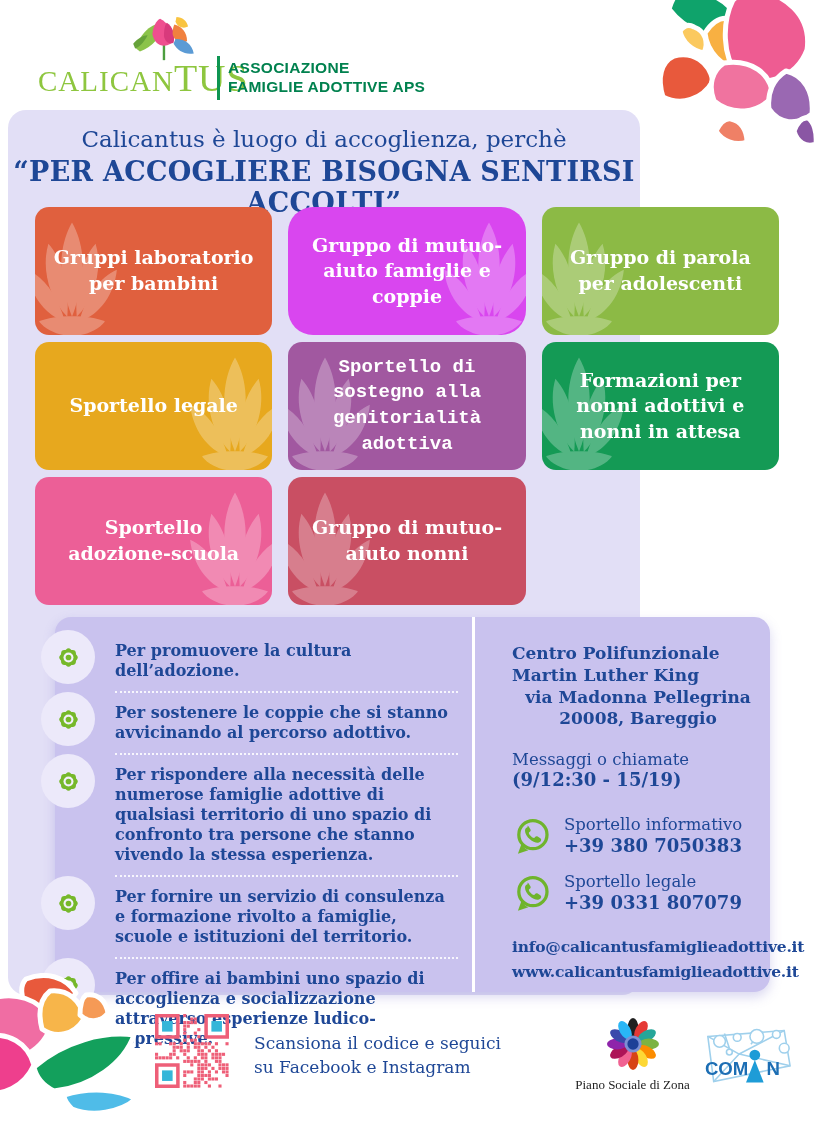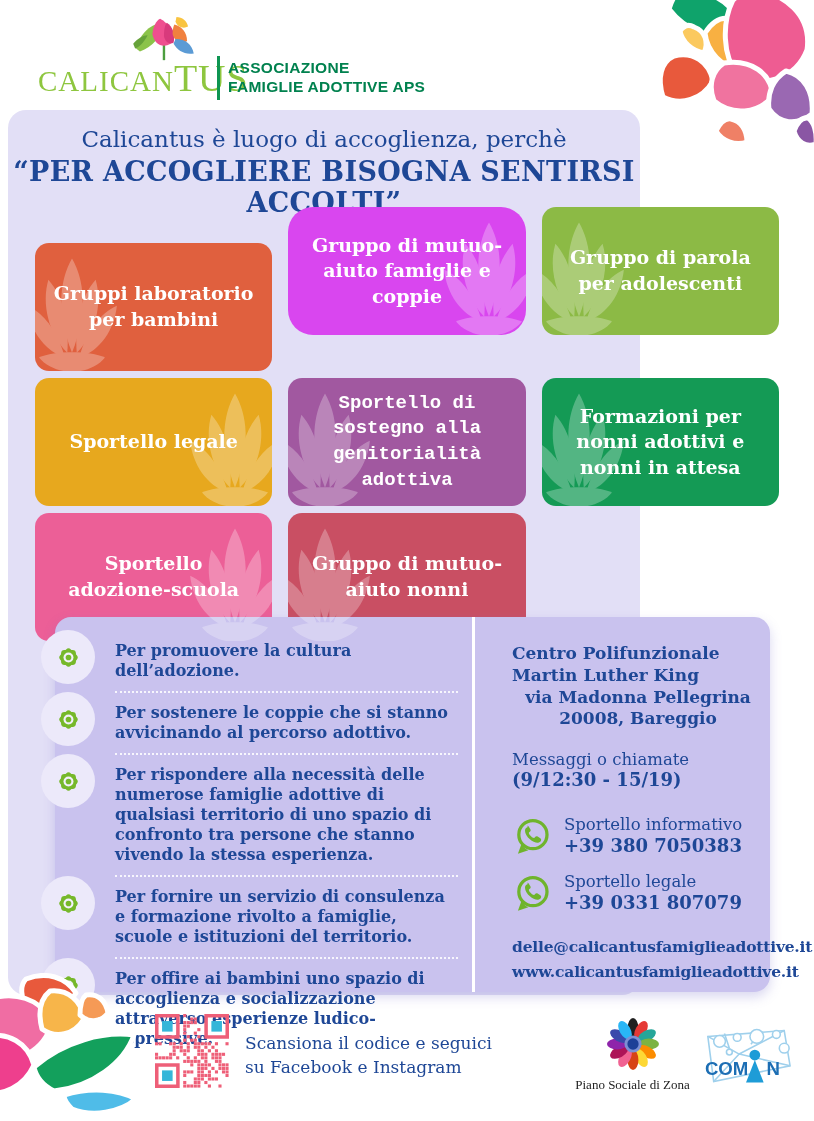--- a/index.html
+++ b/index.html
@@ -60,21 +60,21 @@
   .phone-row{display:flex;align-items:flex-start;gap:12px;margin-bottom:17px;}
   .wa-icon{width:40px;height:40px;flex-shrink:0;}
   .phone-label{font-size:16.5px;line-height:1.15;}
   .phone-number{font-weight:bold;font-size:18px;}
   .contact-email{margin-top:22px;font-weight:bold;font-size:15.5px;letter-spacing:-.2px;line-height:1.6;}
   .contact-web{font-weight:bold;font-size:15.5px;letter-spacing:-.2px;line-height:1.6;}
 
   
   .qr{position:absolute;left:155px;top:1014px;width:74px;height:74px;}
   .qr svg{width:74px;height:74px;}
-  .qr-caption{position:absolute;left:245px;top:1031px;color:#1e4796;font-size:17px;line-height:1.42;}
+  .qr-caption{position:absolute;left:254px;top:1031px;color:#1e4796;font-size:17px;line-height:1.42;}
   .psz{position:absolute;left:560px;top:1017px;width:145px;text-align:center;}
   .psz-caption{margin-top:2px;font-family:"Liberation Serif",serif;font-size:13px;color:#222222;}
   .comin{position:absolute;left:700px;top:1026px;width:94px;height:62px;}
 
   .corner-tr{position:absolute;right:0;top:0;width:180px;height:172px;}
   .corner-bl{position:absolute;left:-6px;bottom:-4px;width:172px;height:152px;}
 </style>
 </head>
 <body>
 
@@ -122,21 +122,21 @@
   <div class="org-text">
     <div>ASSOCIAZIONE</div>
     <div>FAMIGLIE ADOTTIVE APS</div>
   </div>
 
   <div class="main-panel">
     <div class="intro-line1">Calicantus è luogo di accoglienza, perchè</div>
     <div class="intro-line2">“PER ACCOGLIERE BISOGNA SENTIRSI ACCOLTI”</div>
 
     <div class="grid">
-        <div class="card" style="background-color: rgb(224, 96, 62); margin-top: 36px;">
+        <div class="card" style="background-color: rgb(224, 96, 62);">
     <svg class="wm" viewBox="0 0 100 130">
       <use href="#lotus"></use>
     </svg>
     <div class="card-label">Gruppi laboratorio per bambini</div>
   </div>
         <div class="card wm-right" style="background-color: #d946ef; border-radius: 25px;">
     <svg class="wm" viewBox="0 0 100 130">
       <use href="#lotus"></use>
     </svg>
     <div class="card-label">Gruppo di mutuo-aiuto famiglie e coppie</div>
@@ -275,21 +275,21 @@
       <circle cx="23" cy="20.5" r="15.5" fill="none" stroke="#6fb42c" stroke-width="3.6"></circle>
       <path d="M10.5 30.5 L6.5 41.5 L18 37.8 C14.8 36.2 12 33.8 10.5 30.5 Z" fill="#6fb42c"></path>
       <path d="M17.5 12.2 c-1.8.2-3.2 2-3.2 3.9 0 3.3 2.4 6.9 5.4 9.4 2.8 2.4 6.6 4.2 9.1 3.8 1.9-.3 3.3-1.8 3.3-3.3 0-.7-.35-1.3-.95-1.65 l-3.4-2 c-.7-.4-1.6-.2-2.1.4 l-.9 1.05 c-.35.4-.95.5-1.45.2-1.65-.95-3.75-2.95-4.6-4.6-.3-.5-.2-1.1.2-1.45 l1.05-.9 c.6-.5.8-1.4.4-2.1 l-2-3.4 c-.35-.6-1.05-.95-1.75-.85 z" fill="#6fb42c"></path>
     </svg>
     <div>
       <div class="phone-label">Sportello legale</div>
       <div class="phone-number">+39 0331 807079</div>
     </div>
   </div>
           </div>
-        <div class="contact-email">delle@calicantusfamiglieadottive.it</div>
+        <div class="contact-email">info@calicantusfamiglieadottive.it</div>
         <div class="contact-web">www.calicantusfamiglieadottive.it</div>
       </div>
     </div>
   </div>
 
   <div class="qr">
     <svg viewBox="0 0 71.4 71.4">
       <g fill="#ee5f78">
         <path d="M0 0 H23.8 V23.8 H0 Z M3.4 3.4 V20.4 H20.4 V3.4 Z"></path>
         <path d="M47.6 0 H71.4 V23.8 H47.6 Z M51 3.4 V20.4 H68 V3.4 Z"></path>

